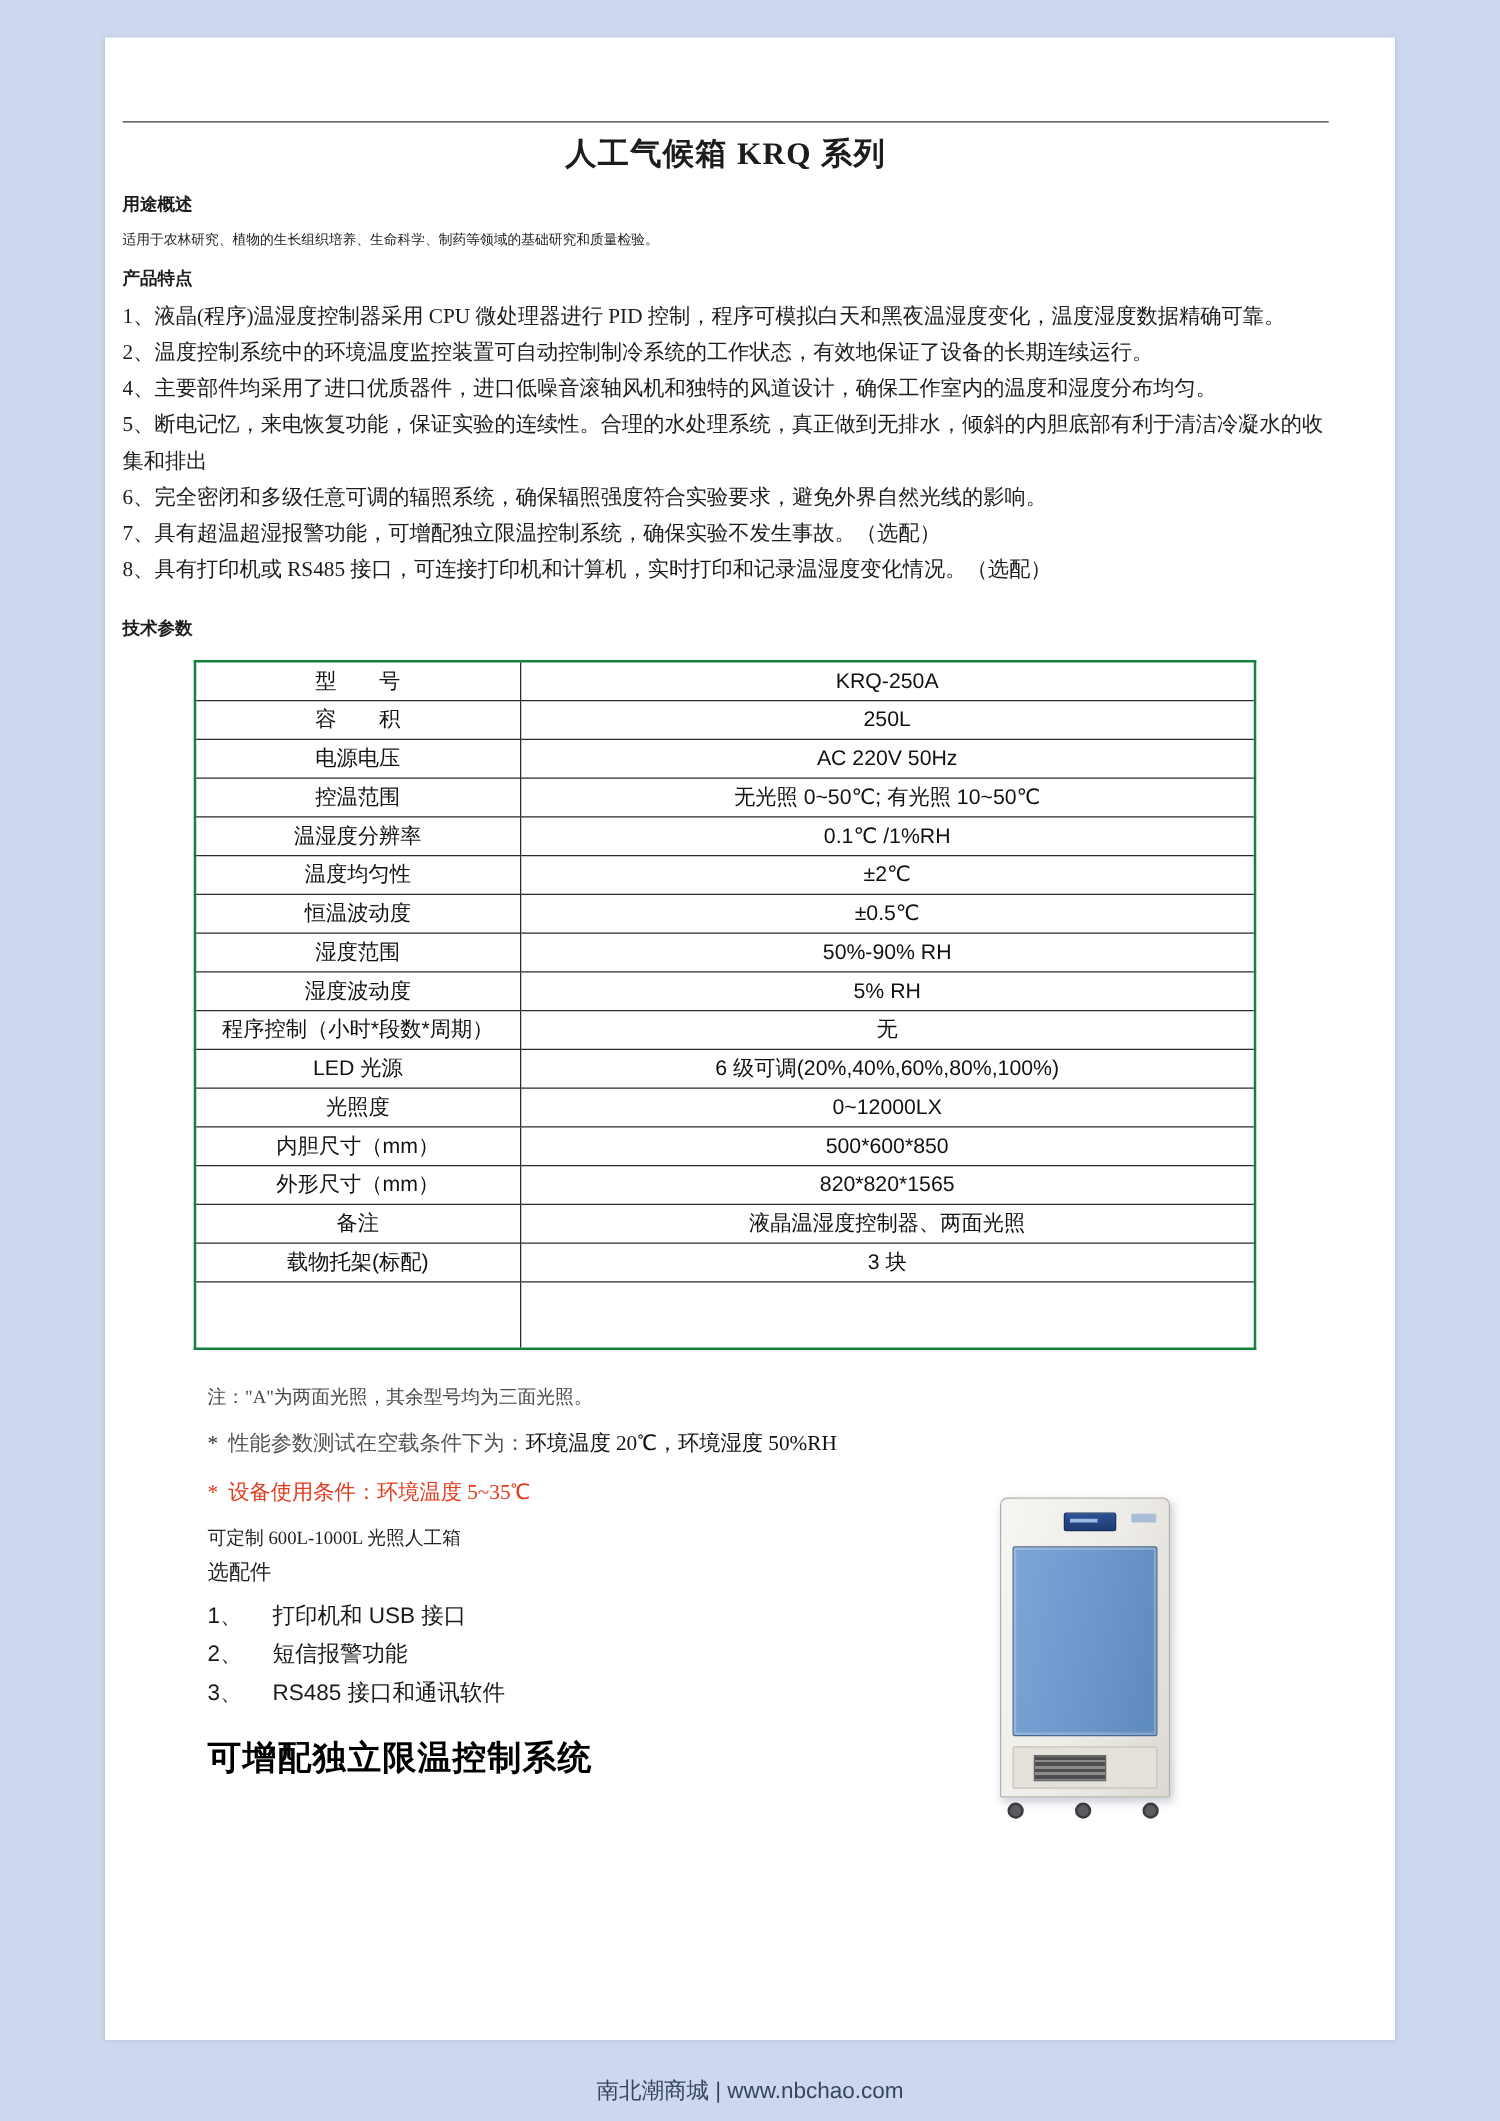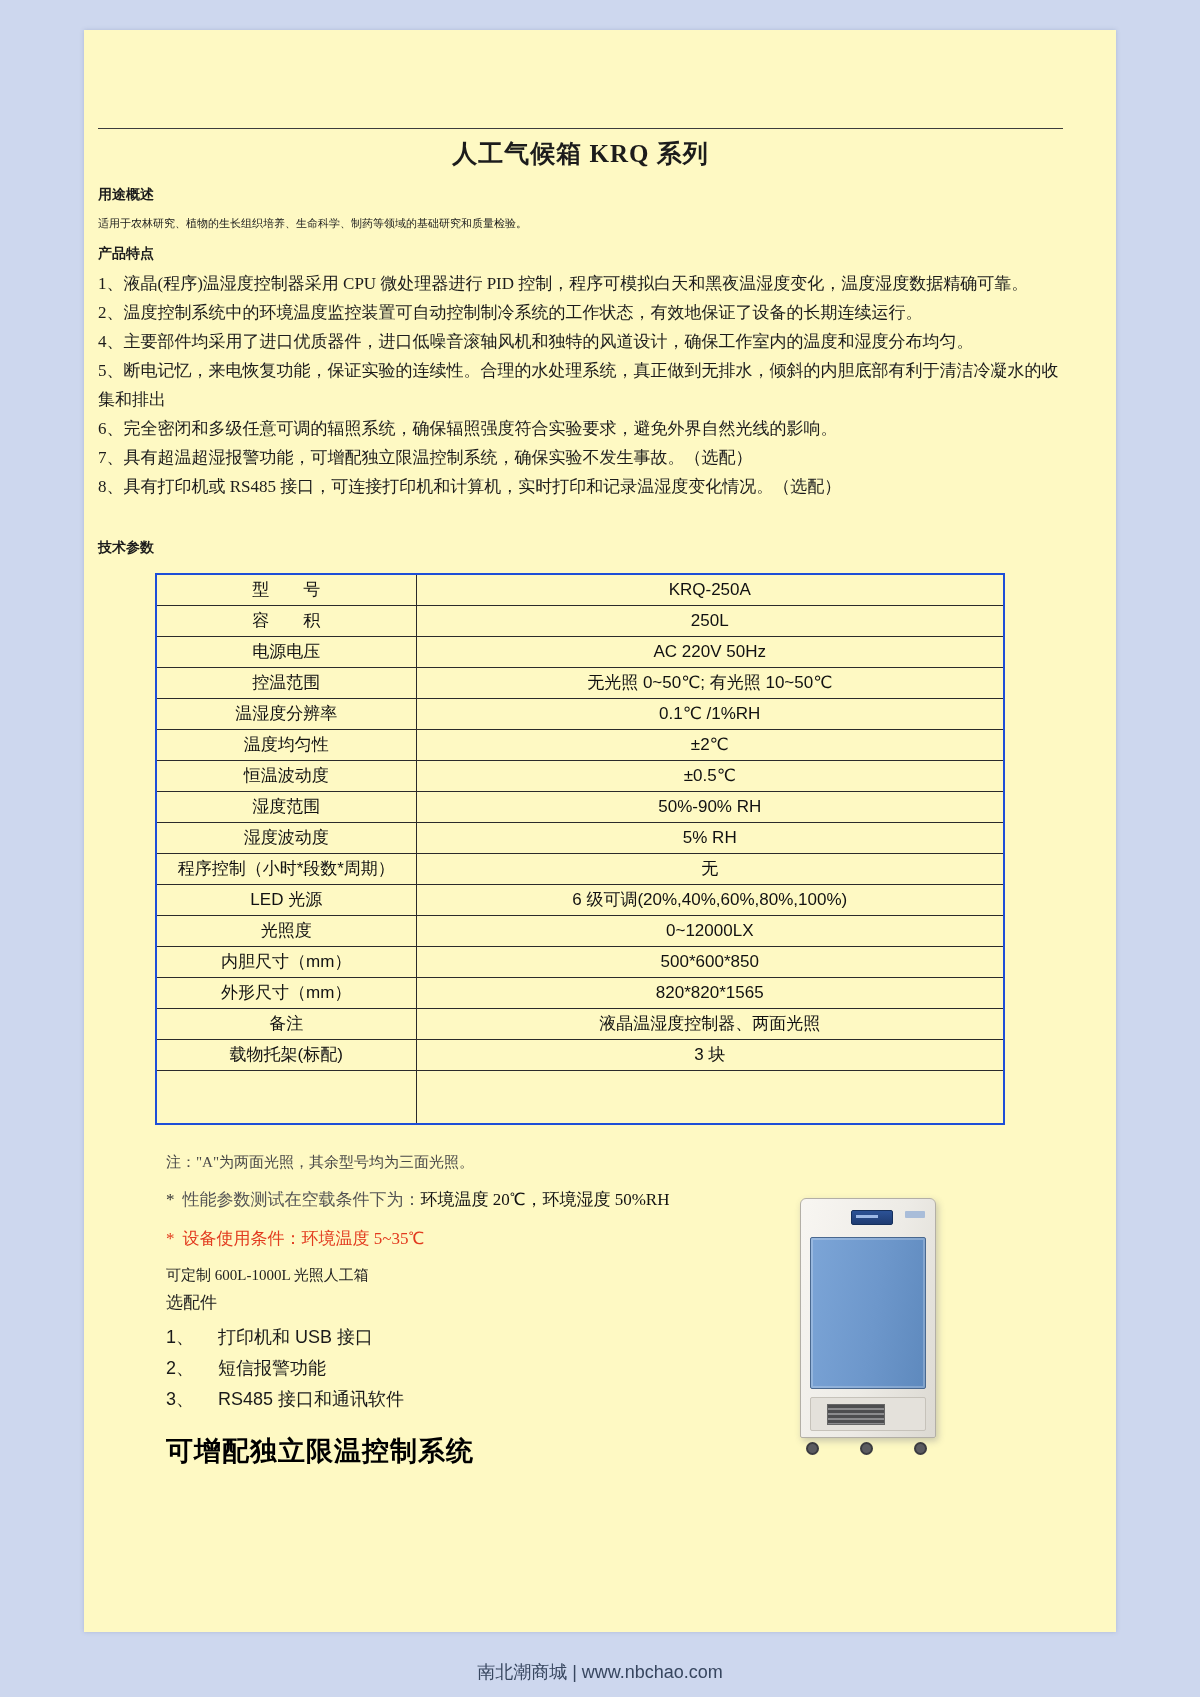--- a/index.html
+++ b/index.html
@@ -12,40 +12,40 @@
   .canvas {
     position:relative;
     width:1200px; height:1697px;
     margin:0 auto;
     background:#cdd7ee;
     overflow:hidden;
   }
   .page {
     position:absolute; left:84px; top:30px;
     width:1032px; height:1602px;
-    background:#fef9c3;
-    padding:98px 53px 0 14px;
+    background:#ffffff;
+    padding:67px 53px 0 14px;
     box-shadow:0 0 4px rgba(80,95,140,.25);
   }
   hr.top-rule { border:none; border-top:1px solid #3d3d3d; margin:0 0 8px 0; }
   h1.title {
     font-size:25px; font-weight:bold; text-align:center;
     margin:8px 0 16px 0; letter-spacing:1px;
   }
   h2.sec { font-size:14px; font-weight:bold; margin:8px 0 6px 0; }
-  h2.sec-specs { margin-top:38px; }
+  h2.sec-specs { margin-top:24px; }
   p.body-text { font-size:11px; line-height:27px; margin:0 0 6px 0; }
   p.feature { font-size:17px; line-height:29px; margin:0; }
 
   table.specs {
     border-collapse:collapse;
     margin:16px 0 0 57px;
     width:850px;
     font-family:"Liberation Sans","DejaVu Sans",sans-serif;
-    border:2px solid #1d4ed8;
+    border:2px solid #15803d;
   }
   table.specs td {
     border:1px solid #2b2b2b;
     height:31px;
     text-align:center;
     font-size:17px;
     padding:0 10px;
     color:#111;
   }
   table.specs td.lab { width:260px; }

